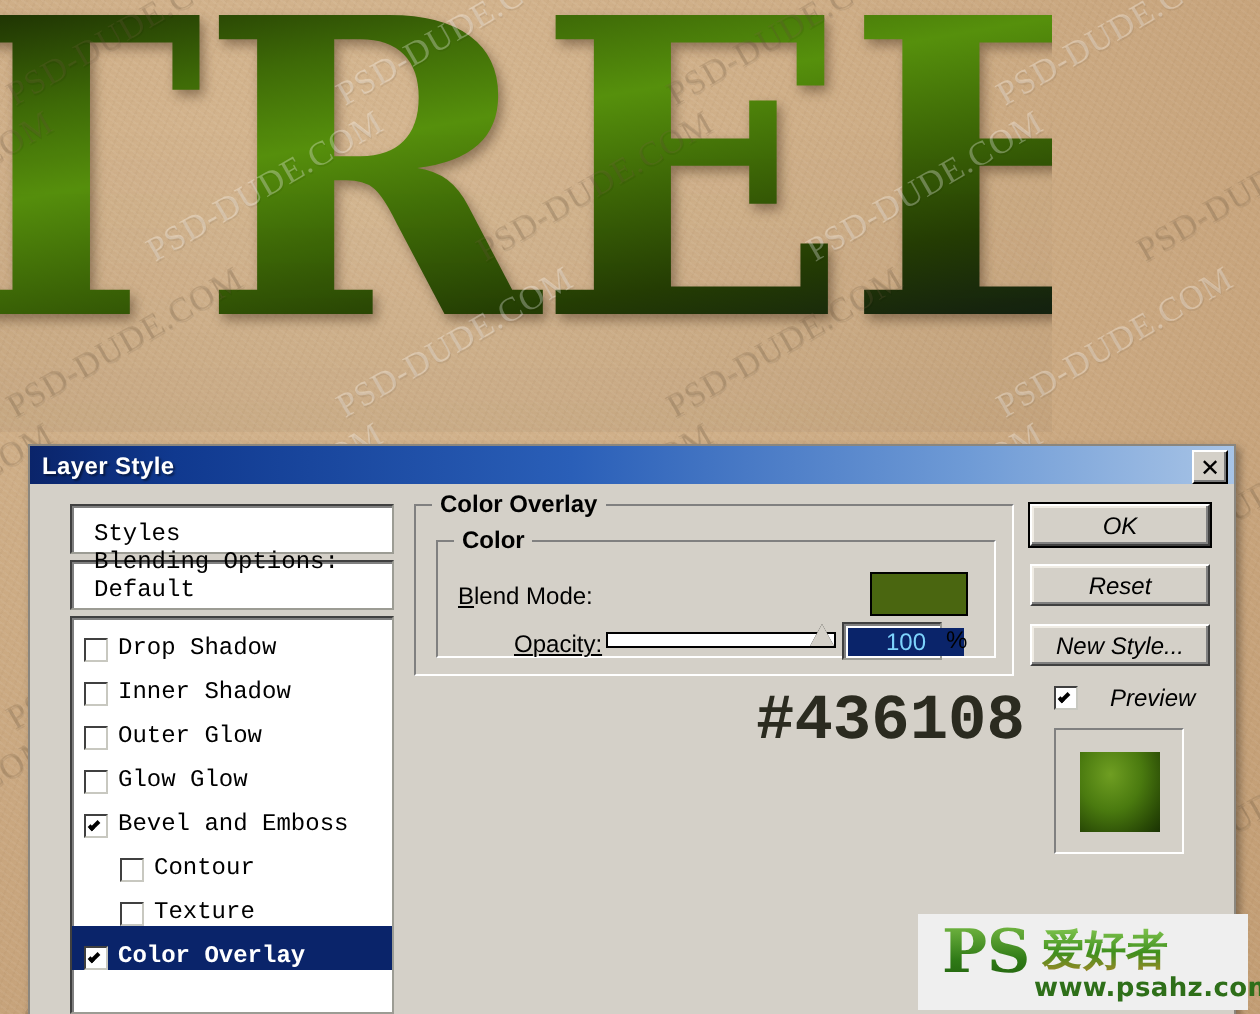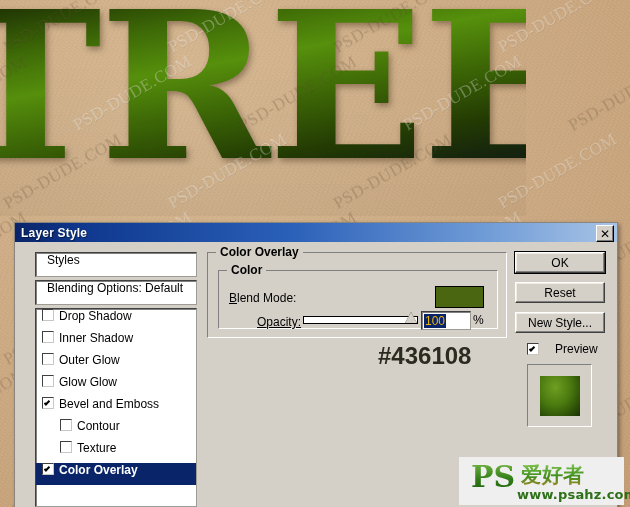--- a/index.html
+++ b/index.html
@@ -70,22 +70,22 @@
     transform:rotate(-30deg);transform-origin:left top;
     white-space:nowrap;
     color:rgba(255,255,255,.30);
     text-shadow:0 1px 0 rgba(0,0,0,.06);
   }
   .wm.dark{color:rgba(120,95,70,.22);}
 
   
   #hex-label{
     position:absolute;left:378px;top:342px;
-    font-family:Liberation Sans, sans-serif;
-    font-weight:700;font-size:24px;letter-spacing:0px;
+    font-family:Liberation Mono, monospace;
+    font-weight:700;font-size:32px;letter-spacing:0px;
     color:#2b2b20;
     z-index:60;
   }
 
   
   #psahz{
     position:absolute;right:6px;bottom:2px;width:165px;height:48px;z-index:70;
     background:#efefef;
   }
   #psahz .ps{
@@ -151,22 +151,22 @@
   .lbox{
     background:#fff;
     border:1px solid #404040;
     border-right-color:#9c9c94;border-bottom-color:#9c9c94;
     box-shadow:inset 1px 1px 0 #808080;
   }
   #styles-box{height:23px;margin-bottom:3px;}
   #blending-box{height:23px;margin-bottom:3px;}
   #effects-box{height:197px;overflow:hidden;}
   .lrow{
-    display:flex;align-items:flex-start;height:22px;padding-left:6px;
-    font-family:Liberation Sans, sans-serif;font-size:12px;
+    display:flex;align-items:flex-end;height:22px;padding-left:6px;
+    font-family:Liberation Mono, monospace;font-size:12px;
   }
   .lrow.plain{height:21px;}
   .lrow .lbl{margin-left:5px;}
   .lrow.sub{padding-left:24px;}
   .lrow.selected{background:#0a246a;color:#fff;font-weight:700;}
   .cb{
     width:10px;height:10px;flex:0 0 10px;
     background:#fff;
     border:1px solid #404040;
     border-right-color:#c8c8c0;border-bottom-color:#c8c8c0;
@@ -245,27 +245,27 @@
     border-bottom-color:transparent;
   }
   #opacity-field{
     position:absolute;left:202px;top:40px;width:46px;height:17px;
     background:#fff;border:1px solid #404040;
     border-right-color:#9c9c94;border-bottom-color:#9c9c94;
     box-shadow:inset 1px 1px 0 #808080;
     display:flex;align-items:center;padding-left:2px;
   }
   #opacity-value{
-    background:#0a246a;color:#eab308;font-size:12px;padding:0 1px;
+    background:#0a246a;color:#7dd3fc;font-size:12px;padding:0 19px;
     font-family:"Liberation Sans", sans-serif;
   }
   #pct{position:absolute;left:254px;top:42px;font-size:12px;}
 
   
-  #right-panel{position:absolute;left:500px;top:10px;width:88px;}
+  #right-panel{position:absolute;left:500px;top:10px;width:88px;font-style:italic;}
   .btn{
     width:88px;height:19px;
     background:#d4d0c8;
     border:1px solid #fff;
     border-right-color:#404040;border-bottom-color:#404040;
     box-shadow:inset -1px -1px 0 #808080, inset 1px 1px 0 #f0ece4;
     display:flex;align-items:center;justify-content:center;
     font-family:"Liberation Sans", sans-serif;font-size:12px;
     margin-bottom:9px;cursor:pointer;
   }

